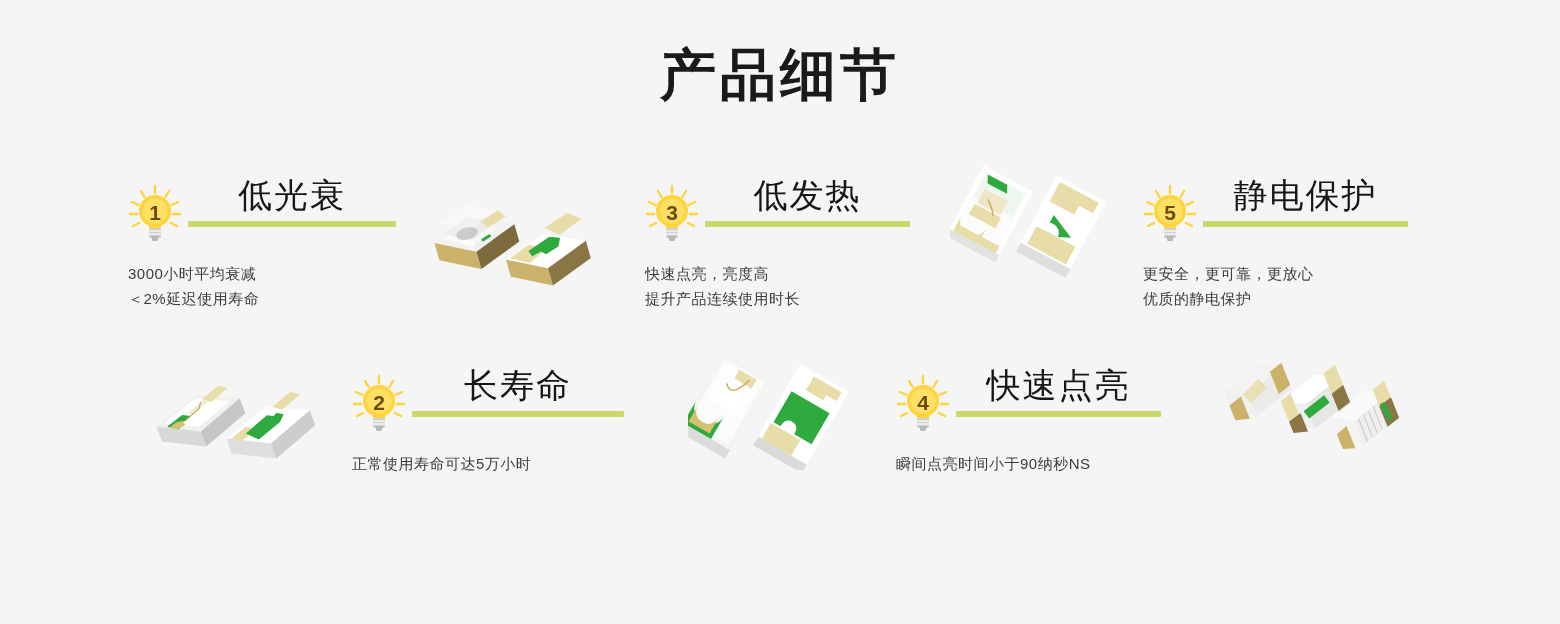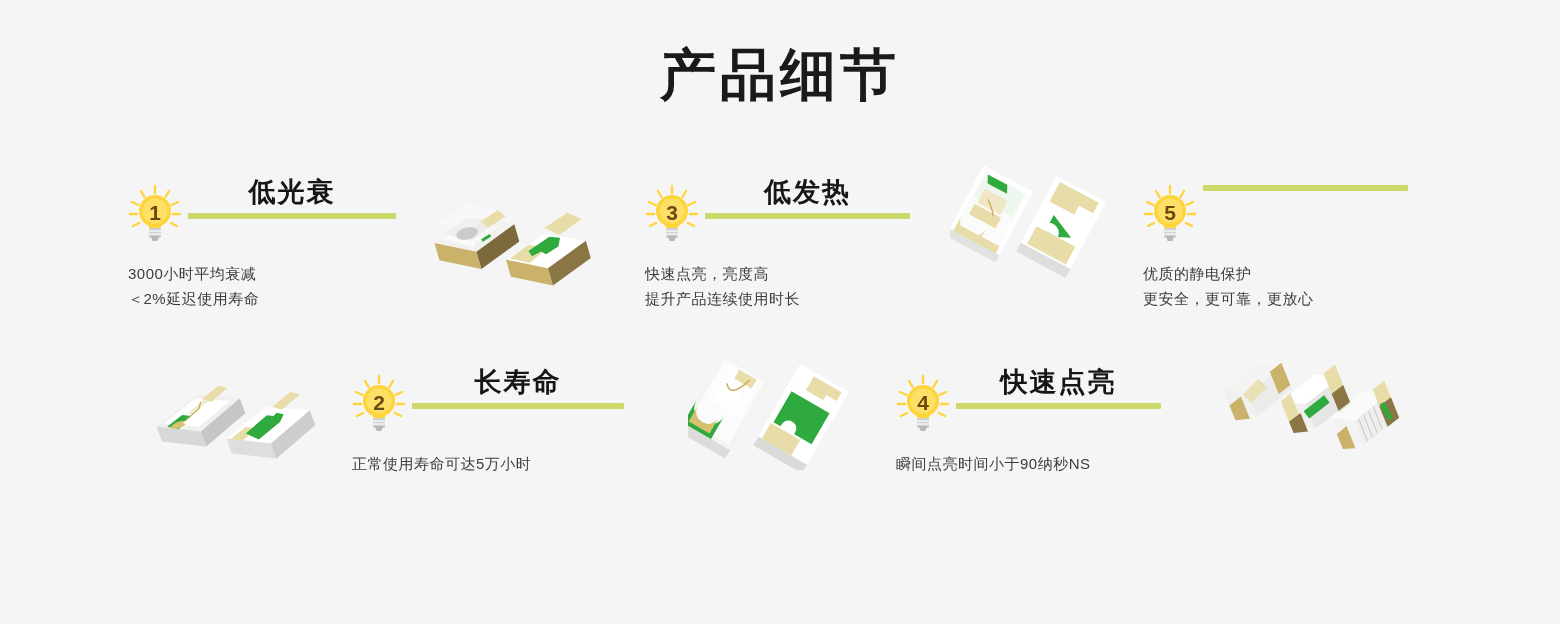--- a/index.html
+++ b/index.html
@@ -23,21 +23,21 @@
   .feature{ position:absolute; display:flex; align-items:flex-start; }
   .feature .txtcol{ display:flex; flex-direction:column; }
   .head-row{ display:flex; align-items:flex-start; }
 
   
   .bulb{ position:relative; width:54px; height:58px; flex:0 0 54px; margin-top:6px; }
   .bulb svg{ display:block; width:54px; height:58px; }
 
   .titlewrap{ margin-left:6px; }
   .feat-title{
-    font-size:27px; font-weight:700; color:#161616;
+    font-size:34px; font-weight:400; color:#161616;
     letter-spacing:2px; line-height:1.05;
     text-align:center; white-space:nowrap;
     padding:0 14px;
   }
   .underline{
     height:6px; background:#ccd96a; margin-top:7px; border-radius:1px;
   }
   .feat-desc{
     margin-top:20px;
     font-size:15px; line-height:1.65; color:#3c3c3c;
@@ -254,26 +254,27 @@
             <rect x="21" y="44" width="12" height="10" rx="1.5" fill="#cfcfcf"></rect>
             <g stroke="#ffffff" stroke-width="1.2">
               <line x1="21" y1="47" x2="33" y2="47"></line>
               <line x1="21" y1="50" x2="33" y2="50"></line>
             </g>
             <path d="M23 52 L31 52 L29.5 57 L24.5 57 Z" fill="#b8b8b8"></path>
             <text x="27" y="36" text-anchor="middle" font-family="'Liberation Sans',sans-serif" font-size="21" font-weight="700" fill="#6b4a0f">5</text>
           </svg>
         </div>
         <div class="titlewrap">
+          <div class="feat-title">静电保护</div>
           <div class="underline"></div>
         </div>
       </div>
       <div class="feat-desc">
+        <div>更安全，更可靠，更放心</div>
         <div>优质的静电保护</div>
-        <div>更安全，更可靠，更放心</div>
       </div>
     </div>
   </div>
 
   <div class="prod" id="img1">
     <svg width="190" height="112" viewBox="0 0 190 112">
       <g transform="translate(8,10) rotate(-16 45 40)">
         <polygon points="6,36 50,22 88,40 44,56" fill="#f2f2f0"></polygon>
         <polygon points="6,36 44,56 44,74 6,54" fill="#cbb26a"></polygon>
         <polygon points="44,56 88,40 88,58 44,74" fill="#7d6a3c"></polygon>

